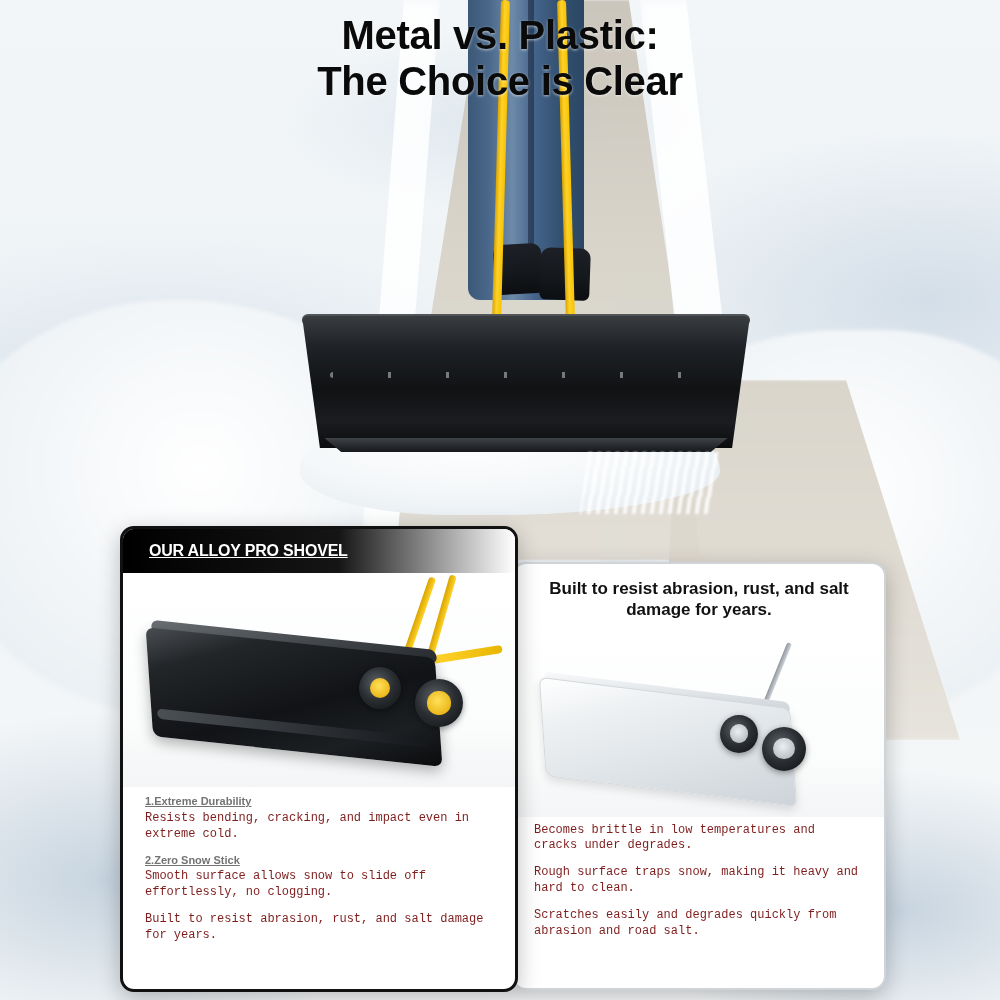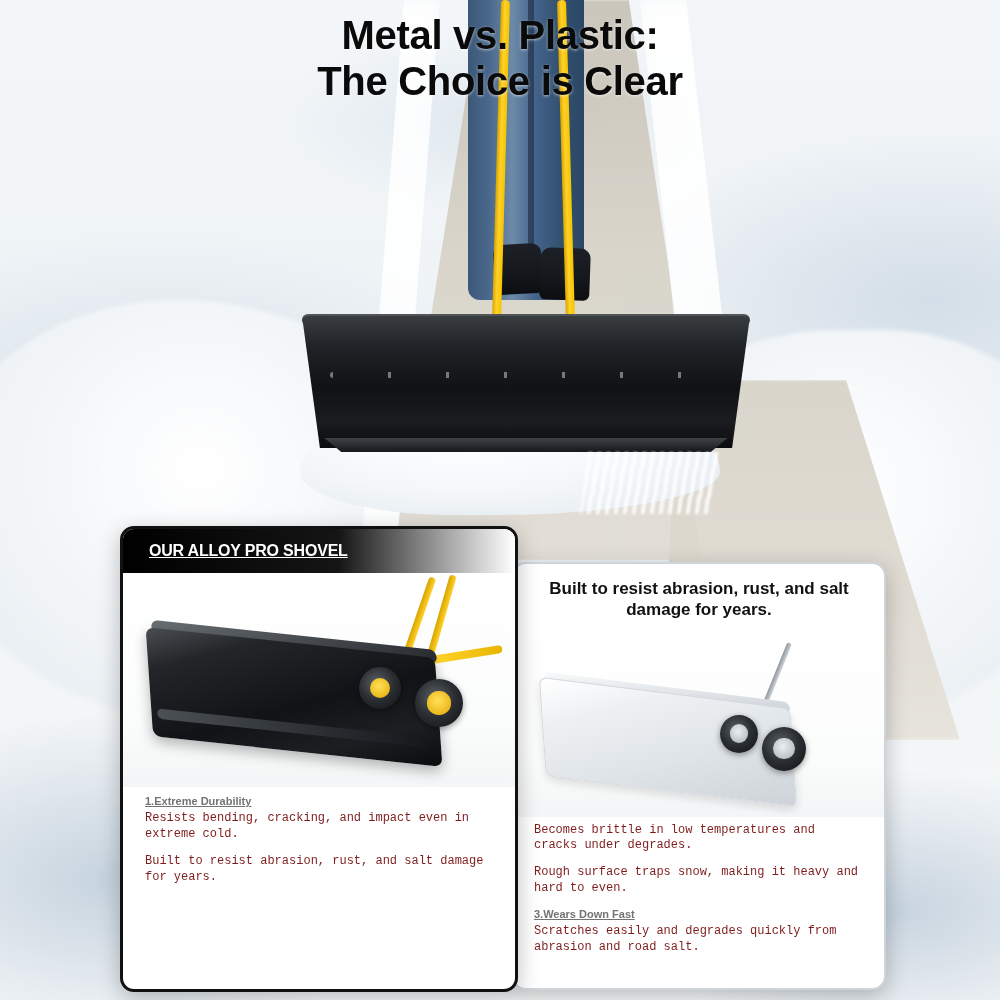--- a/index.html
+++ b/index.html
@@ -423,24 +423,23 @@
         </div>
       <div class="wheel rw2">
           <div class="hub"></div>
         </div>
     </div>
     <div class="features features-right">
       <div class="feature">
         <div class="feature-desc">Becomes brittle in low temperatures and cracks under degrades.</div>
       </div>
       <div class="feature">
-        <div class="feature-desc">Rough surface traps snow, making it heavy and hard to even.</div>
-      </div>
-      <div class="feature">
-        <div class="feature-title">3.Wears Down Fast</div>
+        <div class="feature-desc">Rough surface traps snow, making it heavy and hard to clean.</div>
+      </div>
+      <div class="feature">
         <div class="feature-desc">Scratches easily and degrades quickly from abrasion and road salt.</div>
       </div>
     </div>
   </div>
 
   <div class="card card-left">
     <div class="card-left-header">
       <div class="title">OUR ALLOY PRO SHOVEL</div>
     </div>
     <div class="card-image">
@@ -456,18 +455,22 @@
       <div class="wheel lw2">
           <div class="hub"></div>
         </div>
     </div>
     <div class="features">
       <div class="feature">
         <div class="feature-title">1.Extreme Durability</div>
         <div class="feature-desc">Resists bending, cracking, and impact even in extreme cold.</div>
       </div>
       <div class="feature">
+        <div class="feature-title">2.Zero Snow Stick</div>
+        <div class="feature-desc">Smooth surface allows snow to slide off effortlessly, no clogging.</div>
+      </div>
+      <div class="feature">
         <div class="feature-desc">Built to resist abrasion, rust, and salt damage for years.</div>
       </div>
     </div>
   </div>
 
 </div>
 
 </body></html>

